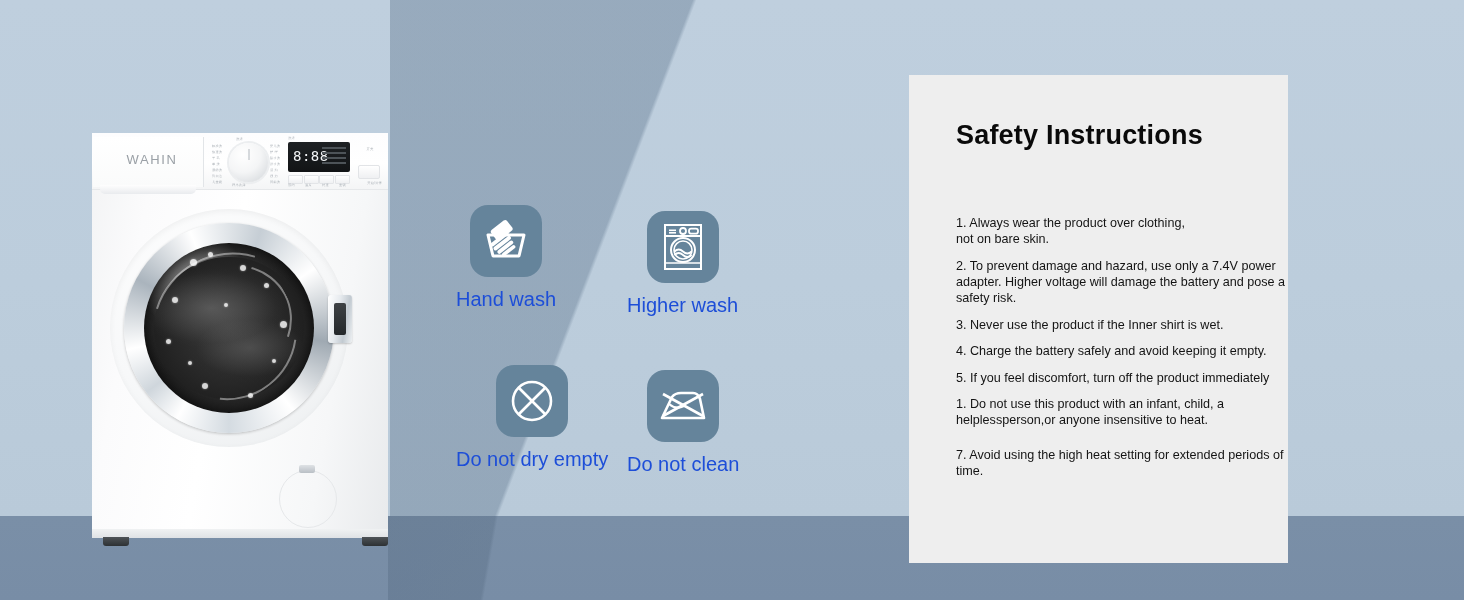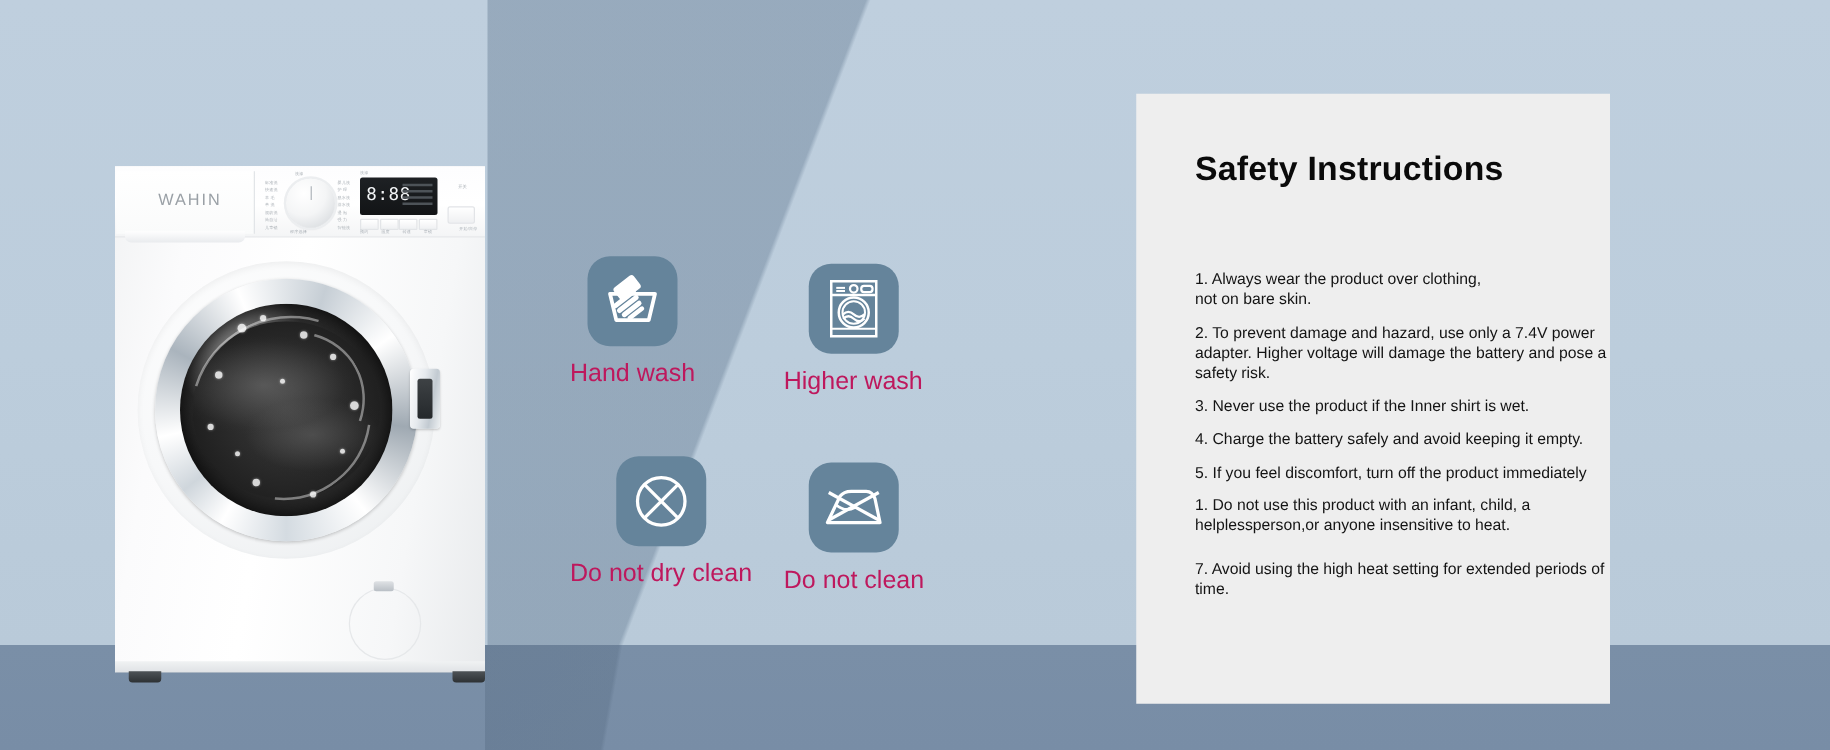--- a/index.html
+++ b/index.html
@@ -332,21 +332,21 @@
     border-radius: 18px;
     background: #65849b;
     display: flex;
     align-items: center;
     justify-content: center;
     margin: 0 auto;
   }
   .care-label {
     margin-top: 11px;
     font-size: 20px;
-    color: #be185d;
+    color: #1d4ed8;
     font-family: "Liberation Sans", sans-serif;
     white-space: nowrap;
   }
 
   
   .safety-panel {
     position: absolute;
     left: 909px;
     top: 75px;
     width: 379px;
@@ -521,21 +521,21 @@
     </div>
 
     <div class="care-item" style="left:46px; top:160px;">
       <div class="care-tile">
         <svg width="48" height="48" viewBox="0 0 48 48">
           <circle cx="24" cy="24" r="19" fill="none" stroke="#ffffff" stroke-width="2.6"></circle>
           <line x1="10.5" y1="10.5" x2="37.5" y2="37.5" stroke="#ffffff" stroke-width="2.6"></line>
           <line x1="37.5" y1="10.5" x2="10.5" y2="37.5" stroke="#ffffff" stroke-width="2.6"></line>
         </svg>
       </div>
-      <div class="care-label">Do not dry clean</div>
+      <div class="care-label">Do not dry empty</div>
     </div>
 
     <div class="care-item" style="left:217px; top:165px;">
       <div class="care-tile">
         <svg width="50" height="44" viewBox="0 0 50 44">
           <path d="M4 34 H46 M4 34 L14 13 Q17 9 23 9 H35 Q40 9 42 15 L46 34" fill="none" stroke="#ffffff" stroke-width="2.6" stroke-linejoin="round" stroke-linecap="round"></path>
           <path d="M11 20 Q18 26 26 22" fill="none" stroke="#ffffff" stroke-width="2.2" stroke-linecap="round"></path>
           <line x1="5" y1="10" x2="45" y2="32" stroke="#ffffff" stroke-width="2.6"></line>
           <line x1="45" y1="10" x2="5" y2="32" stroke="#ffffff" stroke-width="2.6"></line>
         </svg>

